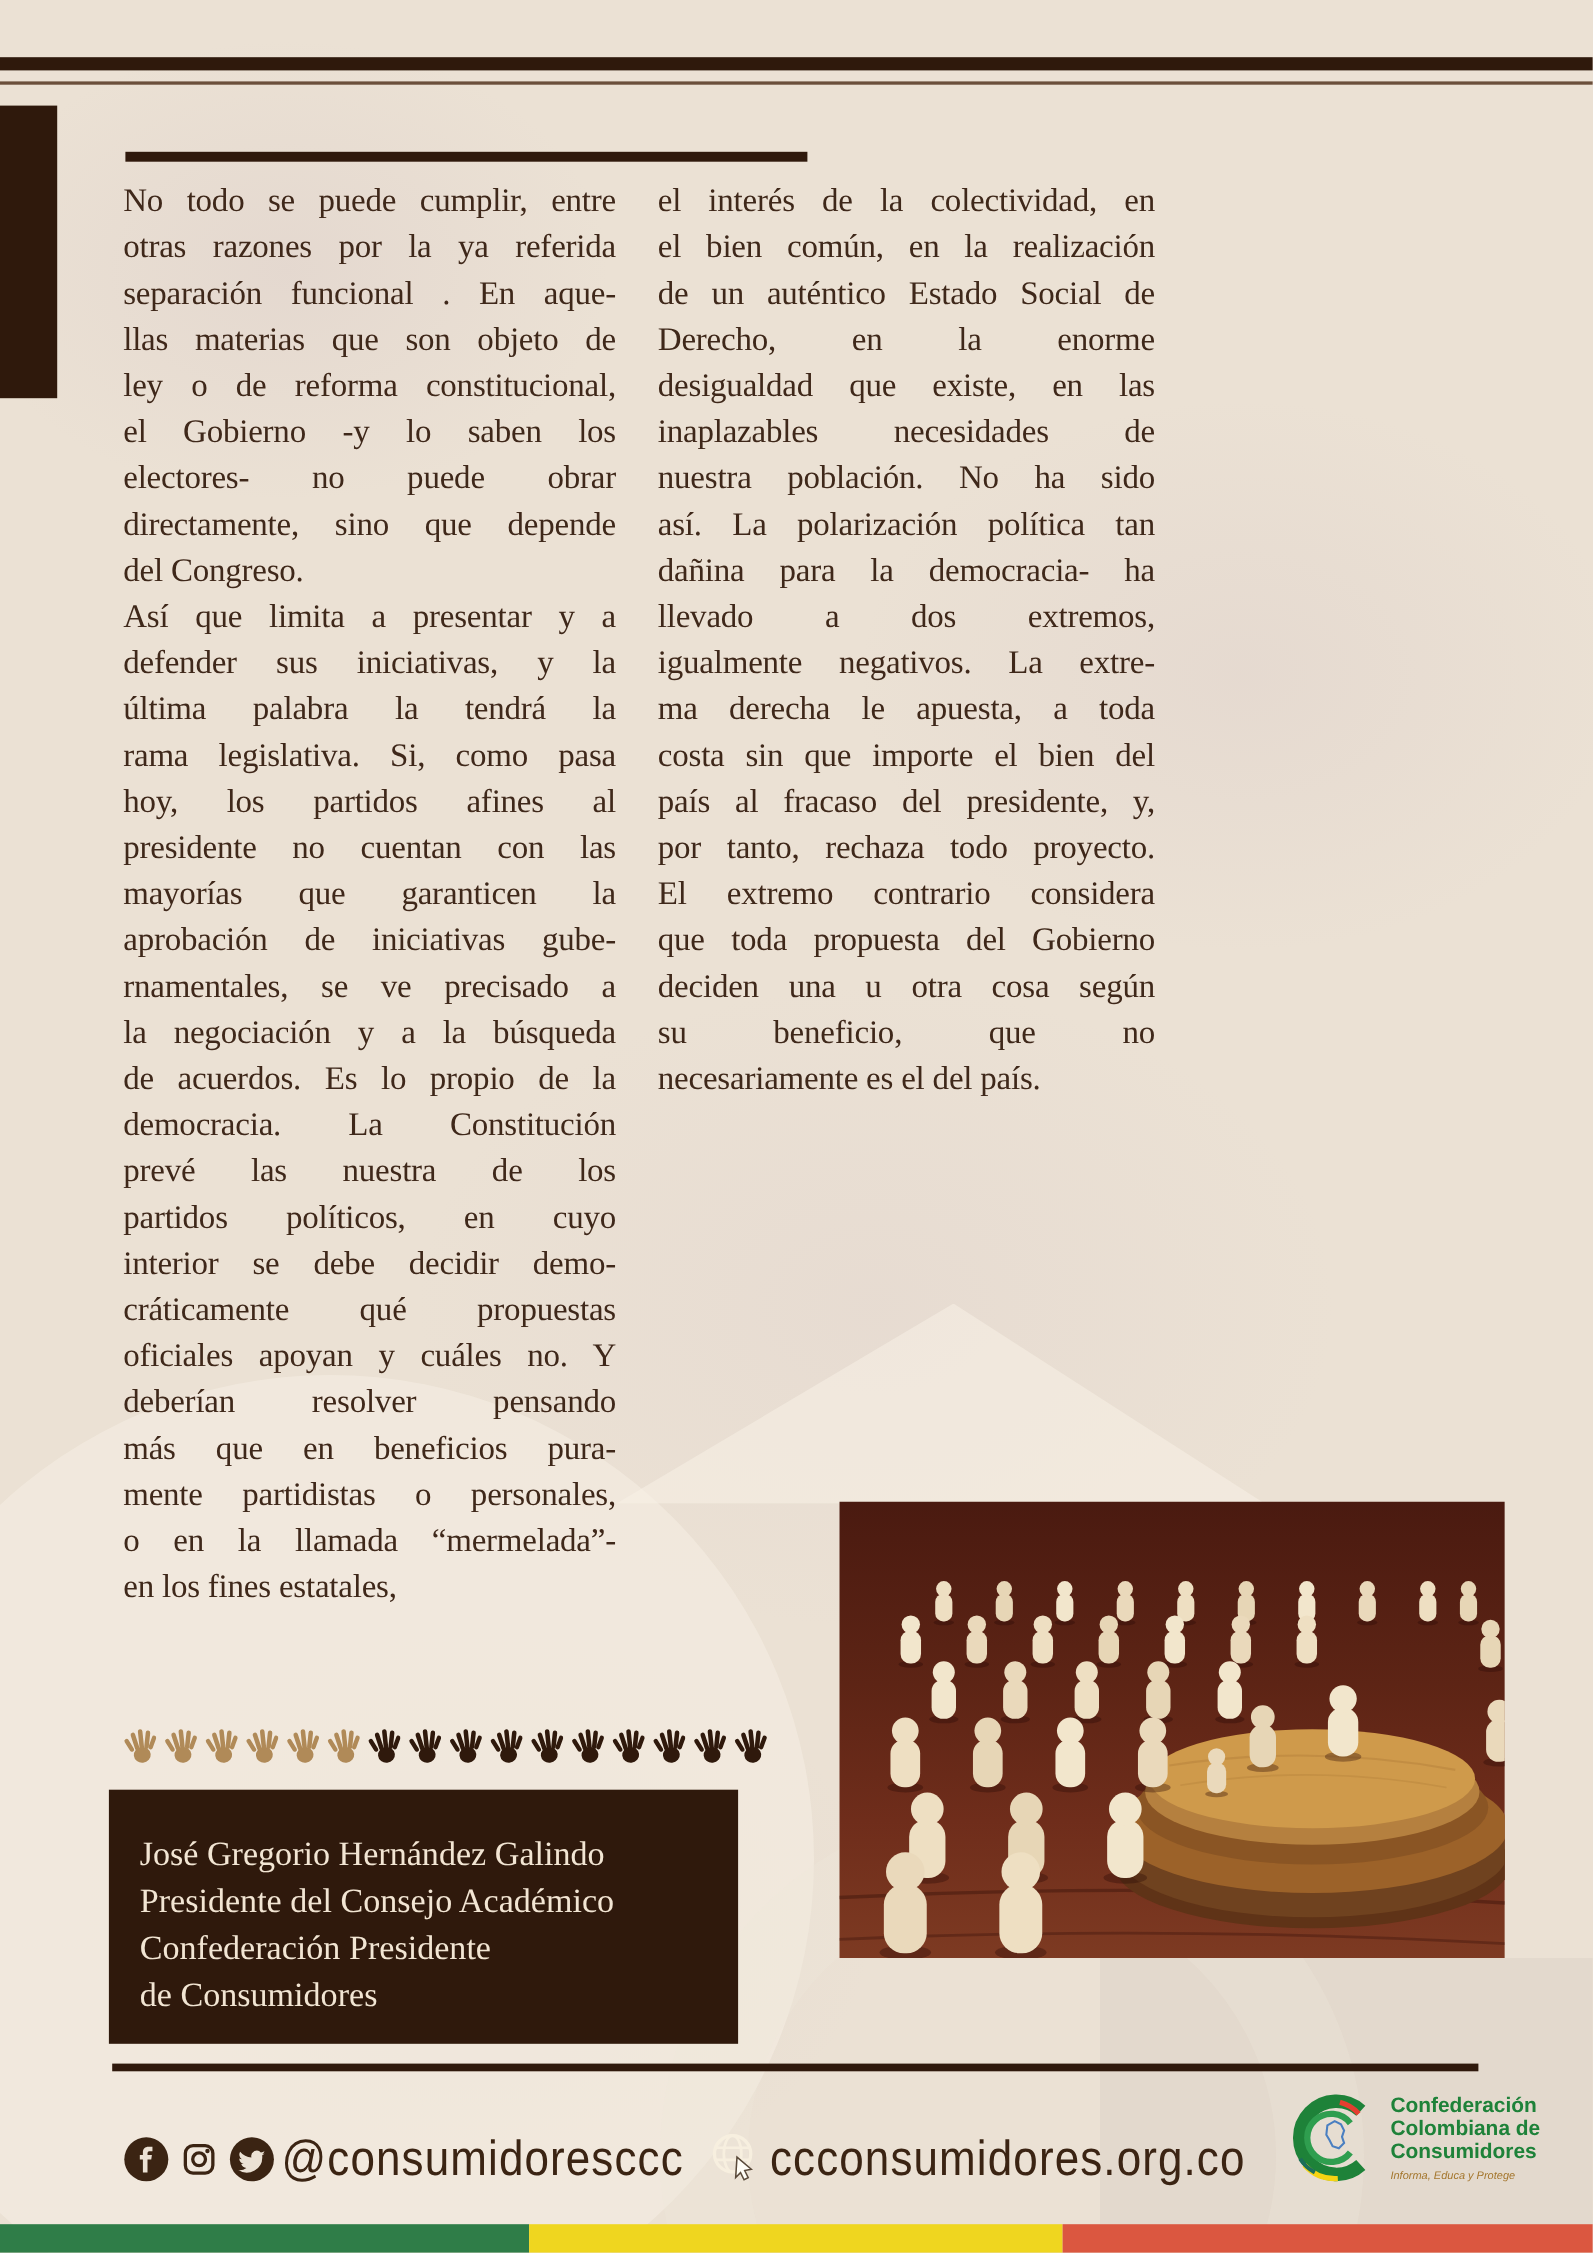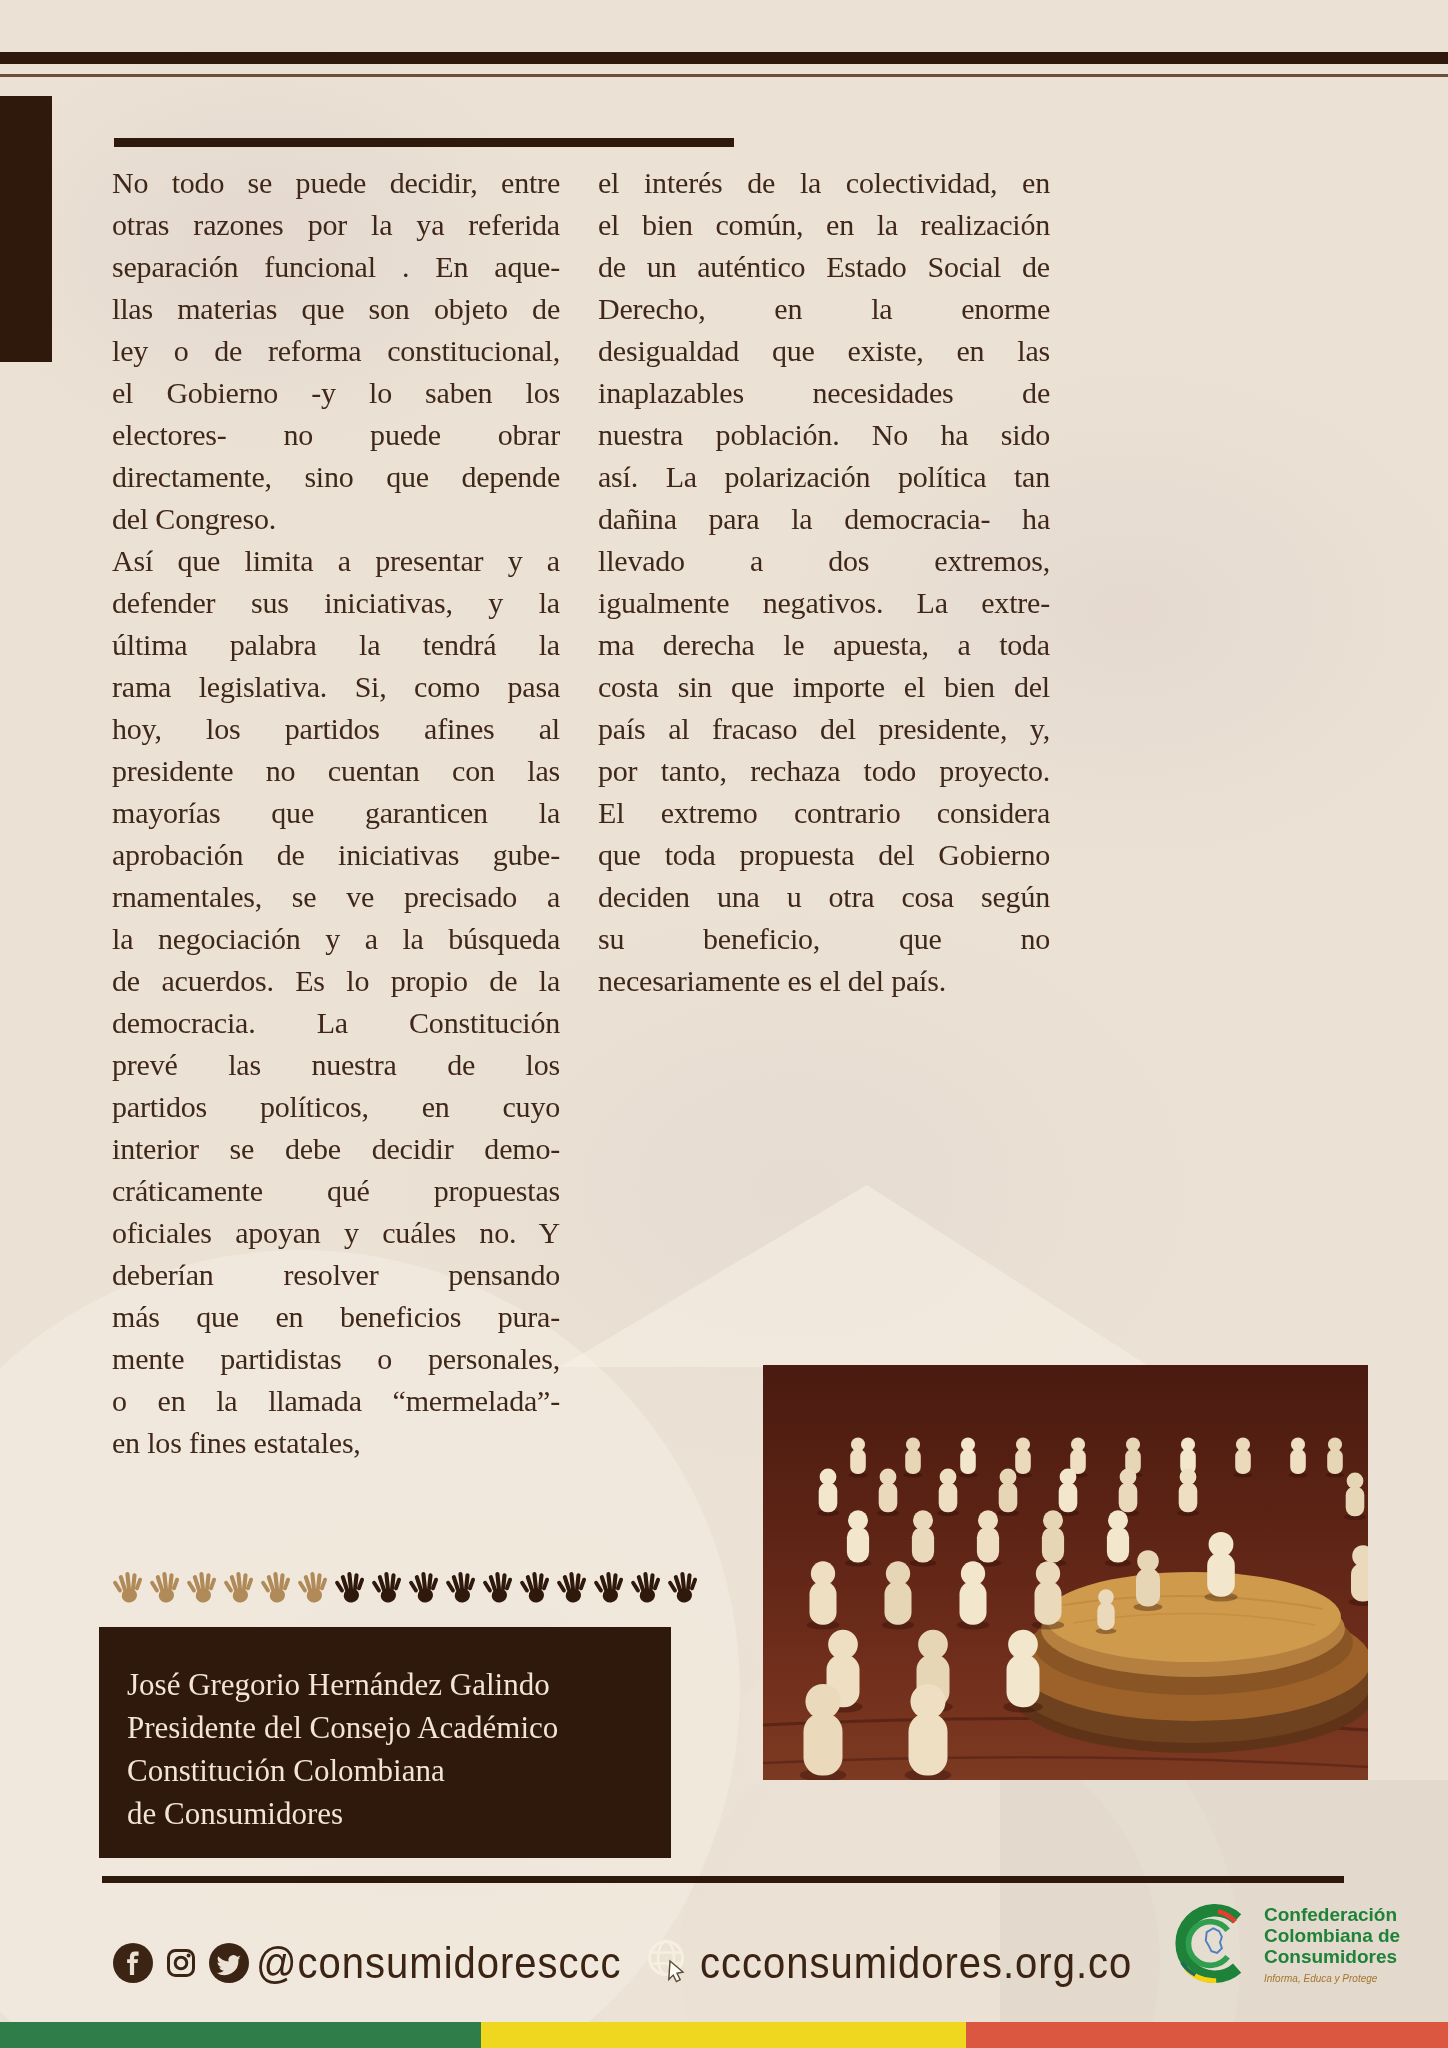--- a/index.html
+++ b/index.html
@@ -89,21 +89,21 @@
 <div class="abs facet1"></div>
 <div class="abs facet2"></div>
 <div class="abs ring"></div>
 
 <div class="abs rule-top"></div>
 <div class="abs rule-thin"></div>
 <div class="abs left-bar"></div>
 <div class="abs rule-col"></div>
 
 <div class="abs col col-left">
-    <div class="tline">No todo se puede decidir, entre</div>
+    <div class="tline">No todo se puede cumplir, entre</div>
     <div class="tline">otras razones por la ya referida</div>
     <div class="tline">separación funcional . En aque-</div>
     <div class="tline">llas materias que son objeto de</div>
     <div class="tline">ley o de reforma constitucional,</div>
     <div class="tline">el Gobierno -y lo saben los</div>
     <div class="tline">electores- no puede obrar</div>
     <div class="tline">directamente, sino que depende</div>
     <div class="tline noj">del Congreso.</div>
     <div class="tline">Así que limita a presentar y a</div>
     <div class="tline">defender sus iniciativas, y la</div>
@@ -198,21 +198,21 @@
       <use href="#hand-shape"></use>
     </svg>
     <svg class="hand dark" viewBox="0 0 32 36">
       <use href="#hand-shape"></use>
     </svg>
   </div>
 
 <div class="abs abox">
     <div class="aline">José Gregorio Hernández Galindo</div>
     <div class="aline">Presidente del Consejo Académico</div>
-    <div class="aline">Constitución Colombiana</div>
+    <div class="aline">Confederación Presidente</div>
     <div class="aline">de Consumidores</div>
   </div>
 
 <div class="abs photo">
   <svg width="605" height="415" viewBox="0 0 605 415" role="img" aria-label="Wooden peg figures crowd facing a round wooden podium with leader figures">
     <defs>
       <linearGradient id="tbl" x1="0" y1="0" x2="0" y2="1">
         <stop offset="0" stop-color="#4a1a10"></stop>
         <stop offset="0.4" stop-color="#5d2415"></stop>
         <stop offset="0.7" stop-color="#6f2d1b"></stop>

